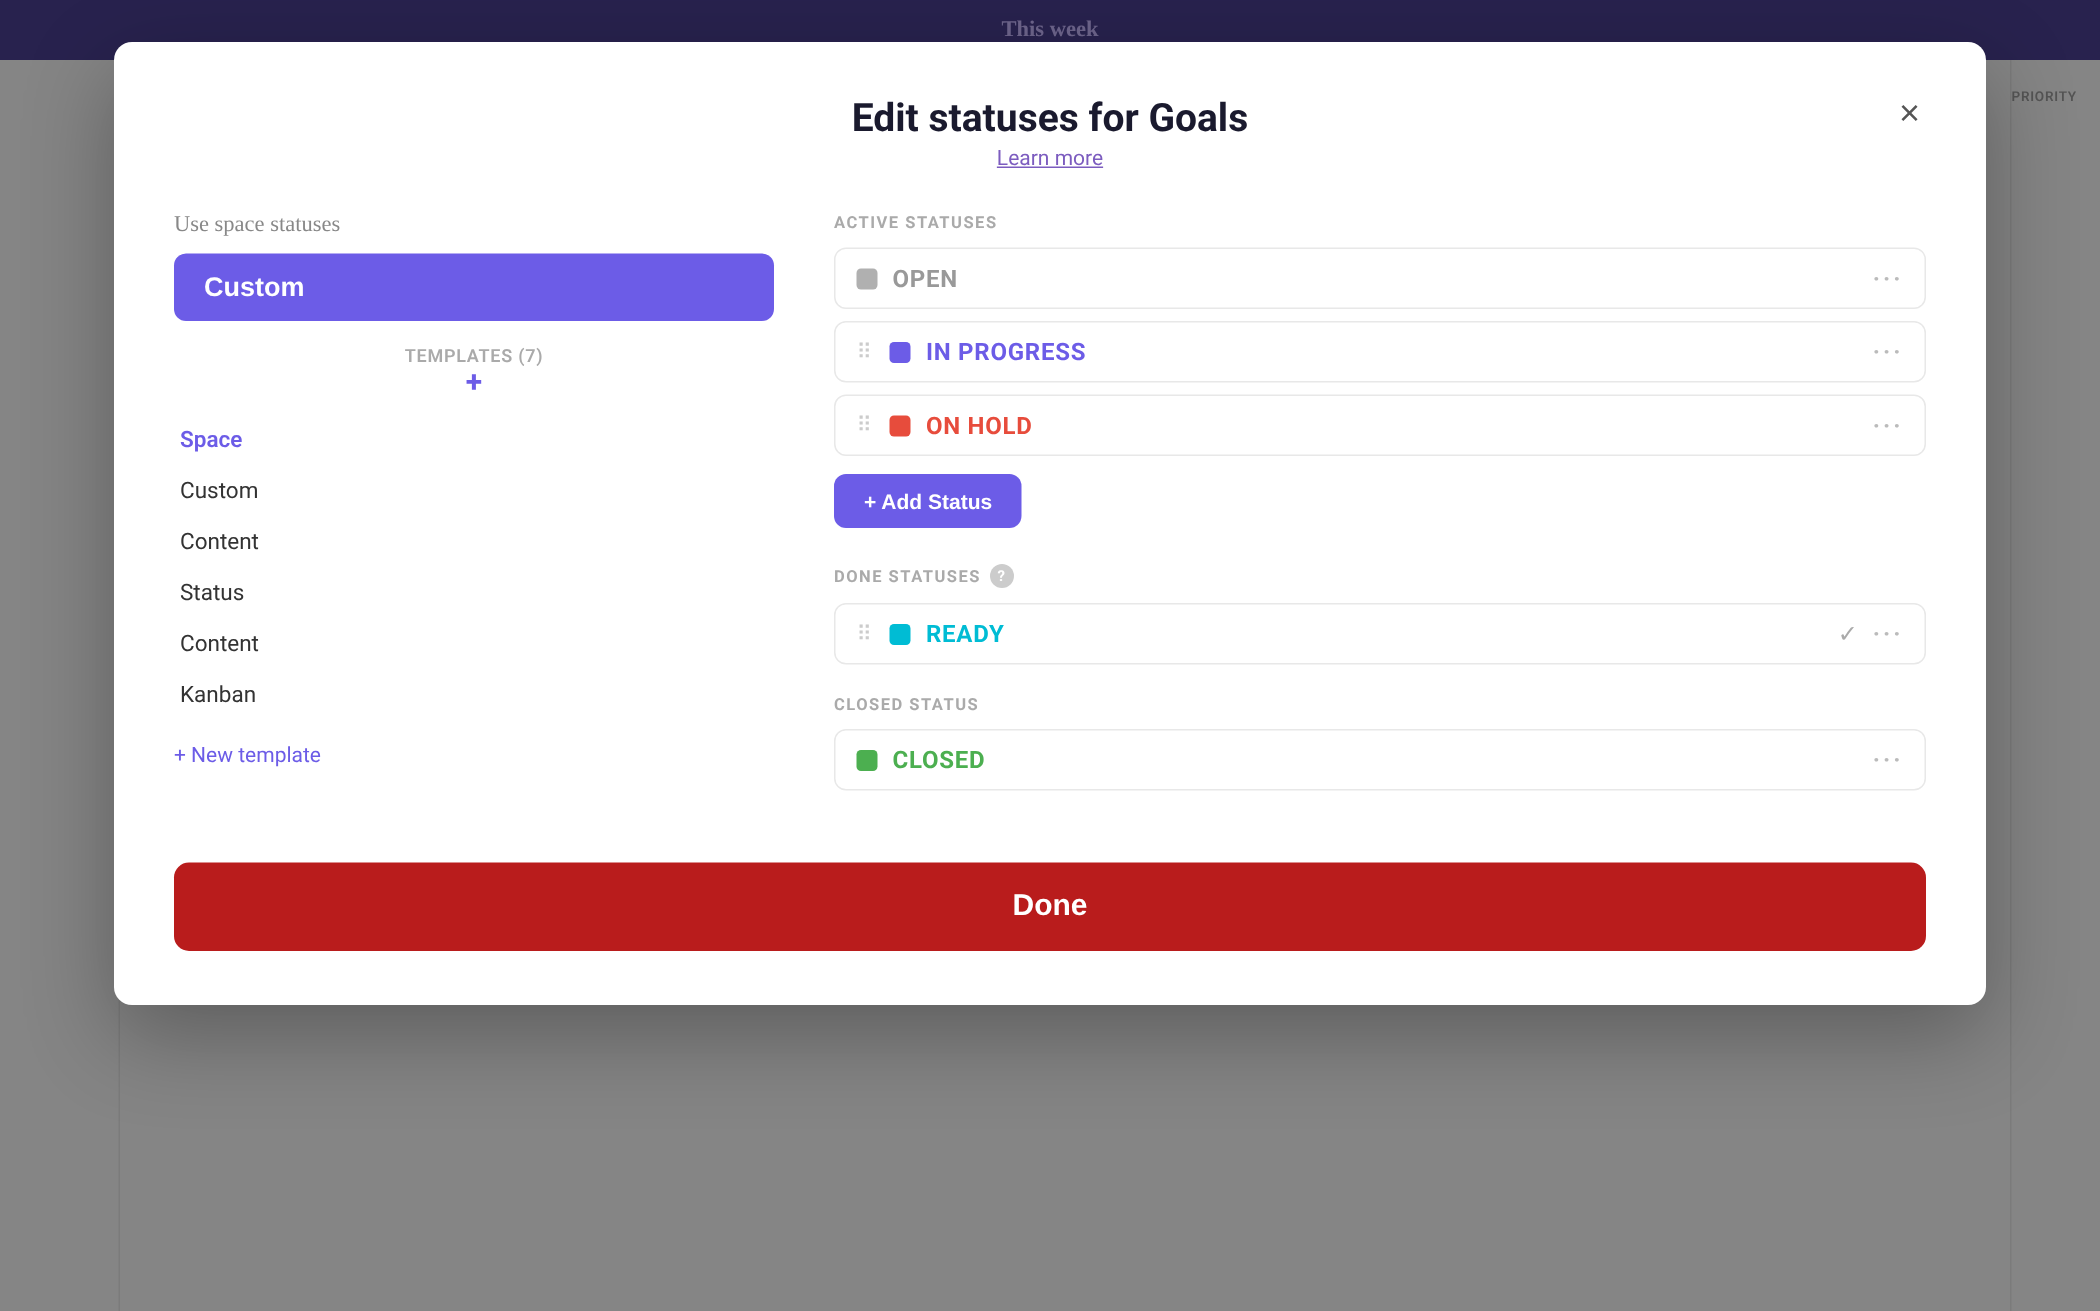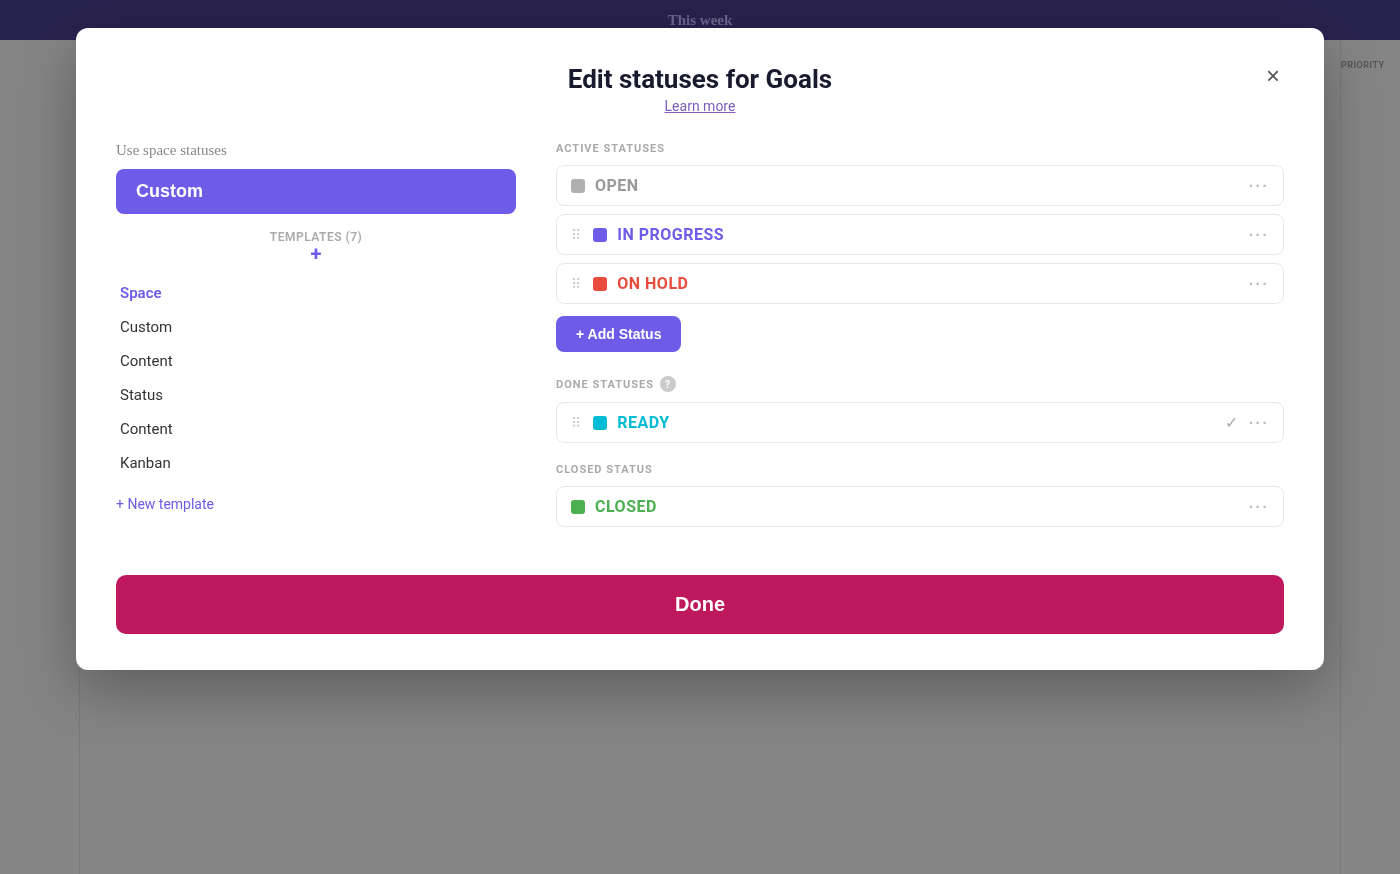--- a/index.html
+++ b/index.html
@@ -303,21 +303,21 @@
     }
     .closed-section {
       margin-bottom: 20px;
     }
 
     
     .done-btn {
       display: block;
       width: 100%;
       padding: 18px;
-      background: #be185d;
+      background: #b91c1c;
       color: #fff;
       font-size: 20px;
       font-weight: 600;
       border: none;
       border-radius: 10px;
       cursor: pointer;
       margin-top: 28px;
       text-align: center;
     }
   </style>

